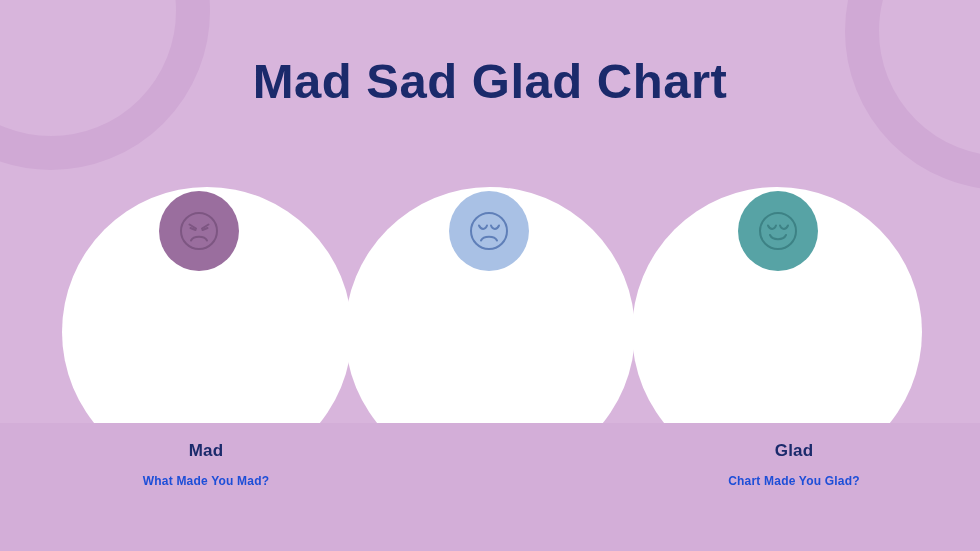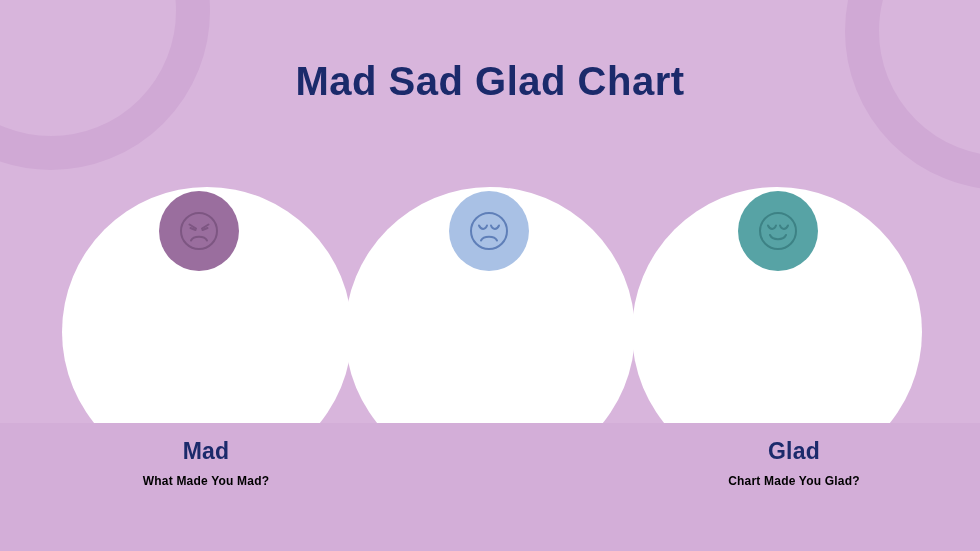--- a/index.html
+++ b/index.html
@@ -99,43 +99,43 @@
     position: absolute;
     top: 438px;
     width: 320px;
     text-align: center;
   }
   .label-group.col-0 { left: 46px; }
   .label-group.col-1 { left: 330px; }
   .label-group.col-2 { left: 634px; }
 
   .label-title {
-    font-size: 23px;
+    font-size: 17px;
     font-weight: bold;
     color: #1b2a6b;
     letter-spacing: 0.2px;
     line-height: 26px;
   }
   .label-question {
     margin-top: 9px;
     font-size: 12px;
     font-weight: bold;
-    color: #000000;
+    color: #1d4ed8;
     letter-spacing: 0.2px;
     line-height: 16px;
   }
 
   
   #page-title {
     position: absolute;
     left: 0;
     top: 52px;
     width: 980px;
     text-align: center;
-    font-size: 40px;
+    font-size: 49px;
     font-weight: bold;
     color: #1b2a6b;
     letter-spacing: 0.5px;
     line-height: 58px;
   }
 </style>
 </head>
 <body>
 
 <div id="slide">

